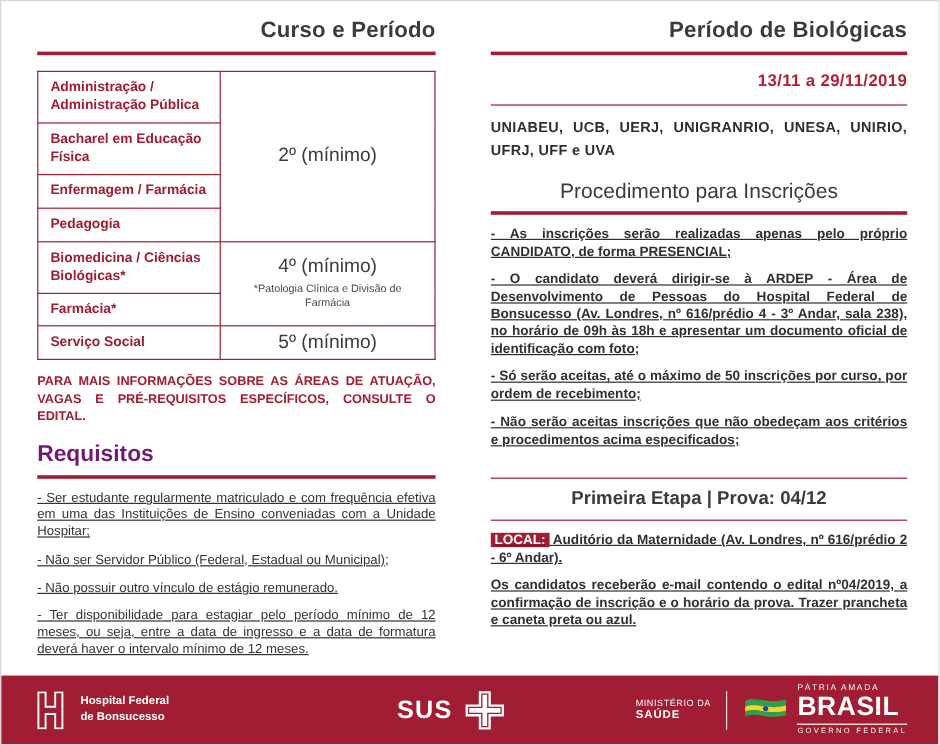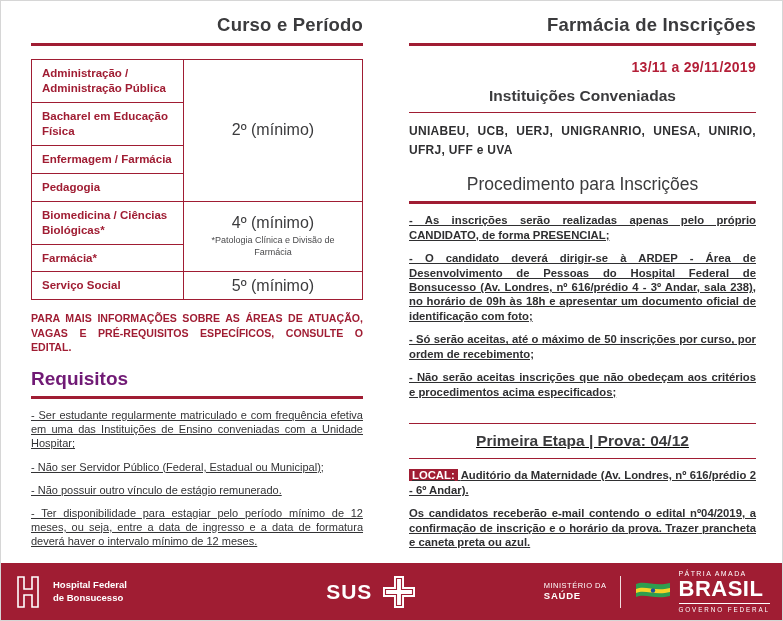--- a/index.html
+++ b/index.html
@@ -43,31 +43,31 @@
   
   .dates { margin: 13px 0 12px; font-size: 14px; font-weight: bold; color: #b41f38; text-align: right; letter-spacing: .3px; }
 
   .h-sub  { font-size: 15.5px; font-weight: bold; color: #3b3b3d; margin-bottom: 7px; }
   .uni-list { font-size: 12px; font-weight: bold; color: #2f2f31; text-align: justify; line-height: 1.55; margin-top: 9px; letter-spacing: .3px; }
 
   .h-proc { font-size: 17.5px; font-weight: normal; color: #3b3b3d; margin: 15px 0 6px; }
 
   .col-right .proc-item, .col-right .bold-text { font-weight: bold; font-size: 11.3px; color: #2f2f31; }
 
-  .etapa { margin-top: 24px; text-decoration: underline; }
+  .etapa { margin-top: 24px; }
   .h-etapa { font-size: 15.5px; font-weight: bold; color: #3b3b3d; margin: 8px 0; }
 
   .local-label { background: #a01d33; color: #ffffff; padding: 0 3px; }
 
   
   .footer {
     height: 57px; flex: none;
     background: #a01d33;
     display: flex; align-items: center;
-    padding: 0 12px;
+    padding: 0 26px;
     color: #ffffff;
   }
   .f-hospital { display: flex; align-items: center; gap: 10px; width: 250px; flex: none; }
   .hosp-text { display: flex; flex-direction: column; font-size: 9.5px; font-weight: bold; line-height: 1.3; }
   .f-sus { display: flex; align-items: center; gap: 9px; margin: 0 auto; }
   .sus-text { font-size: 21px; font-weight: bold; letter-spacing: 1px; }
   .f-gov { display: flex; align-items: center; gap: 13px; margin-left: auto; }
   .ministerio { display: flex; flex-direction: column; text-align: left; line-height: 1.25; }
   .m1 { font-size: 7.5px; letter-spacing: .5px; }
   .m2 { font-size: 9.5px; font-weight: bold; letter-spacing: .8px; }
@@ -129,26 +129,25 @@
       <h2 class="h-req">Requisitos</h2>
       <div class="rule-thick"></div>
 
       <p class="body-text">- Ser estudante regularmente matriculado e com frequência efetiva em uma das Instituições de Ensino conveniadas com a Unidade Hospitar;</p>
       <p class="body-text">- Não ser Servidor Público (Federal, Estadual ou Municipal);</p>
       <p class="body-text">- Não possuir outro vínculo de estágio remunerado.</p>
       <p class="body-text">- Ter disponibilidade para estagiar pelo período mínimo de 12 meses, ou seja, entre a data de ingresso e a data de formatura deverá haver o intervalo mínimo de 12 meses.</p>
     </section>
 
     <section class="col-right">
-      <h1 class="h-title right-align">Farmácia de Inscrições</h1>
+      <h1 class="h-title right-align">Período de Biológicas</h1>
       <div class="rule-thick"></div>
 
       <div class="dates">13/11 a 29/11/2019</div>
 
-      <h2 class="h-sub center">Instituições Conveniadas</h2>
       <div class="rule-thin"></div>
       <p class="uni-list">UNIABEU, UCB, UERJ, UNIGRANRIO, UNESA, UNIRIO, UFRJ, UFF e UVA</p>
 
       <h2 class="h-proc center">Procedimento para Inscrições</h2>
       <div class="rule-thick"></div>
 
       <p class="body-text proc-item">- As inscrições serão realizadas apenas pelo próprio CANDIDATO, de forma PRESENCIAL;</p>
       <p class="body-text proc-item">- O candidato deverá dirigir-se à ARDEP - Área de Desenvolvimento de Pessoas do Hospital Federal de Bonsucesso (Av. Londres, nº 616/prédio 4 - 3º Andar, sala 238), no horário de 09h às 18h e apresentar um documento oficial de identificação com foto;</p>
       <p class="body-text proc-item">- Só serão aceitas, até o máximo de 50 inscrições por curso, por ordem de recebimento;</p>
       <p class="body-text proc-item">- Não serão aceitas inscrições que não obedeçam aos critérios e procedimentos acima especificados;</p>

